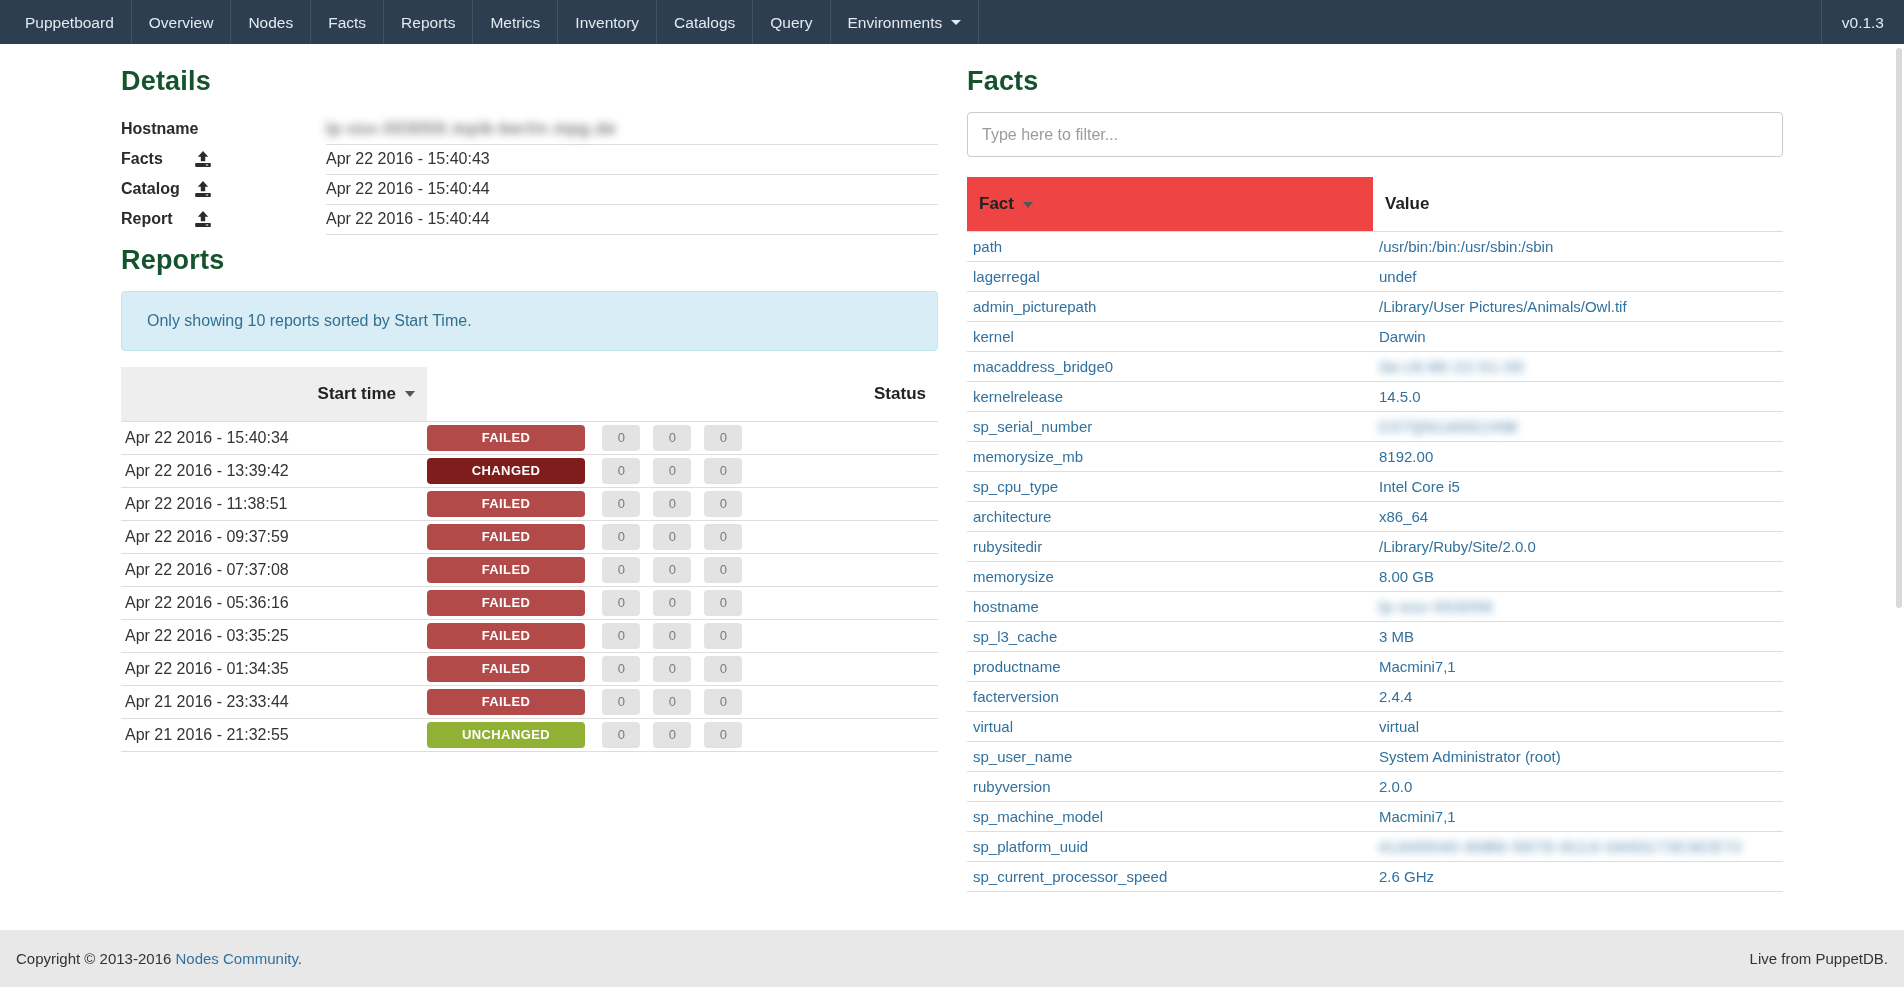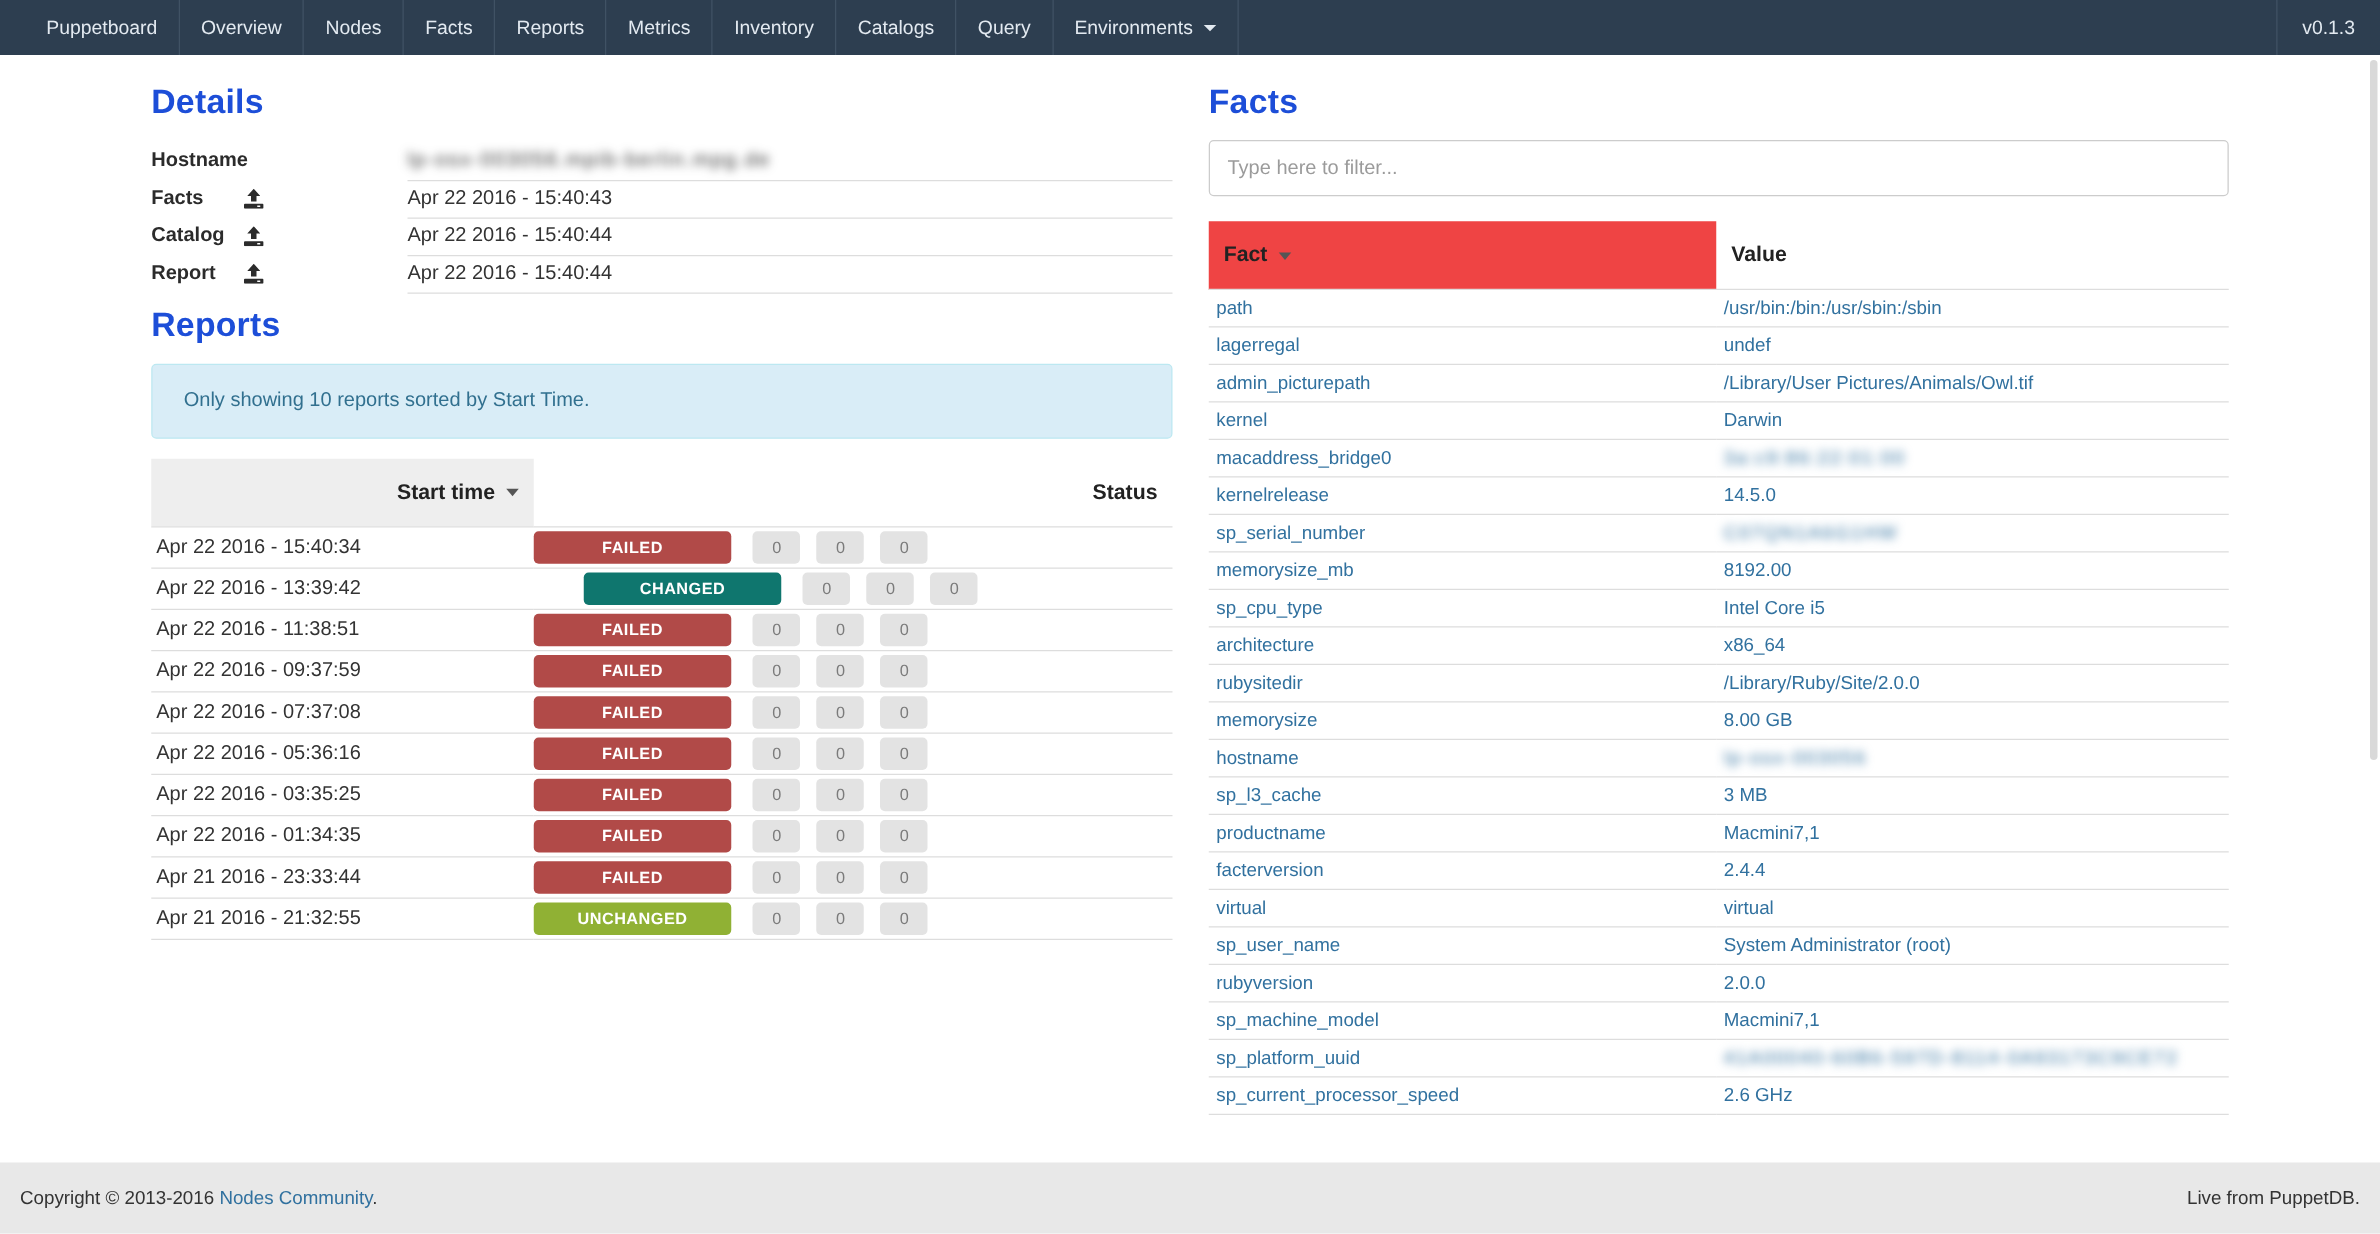--- a/index.html
+++ b/index.html
@@ -11,21 +11,21 @@
     position: relative;
     overflow: hidden;
   }
 
   
   .navbar {
     height: 44px;
     background: #2d3e50;
     display: flex;
     align-items: stretch;
-    padding-left: 20px;
+    padding-left: 8px;
     font-size: 15.5px;
     color: #e3eaf1;
   }
   .nav-item {
     line-height: 43px;
     padding: 0 17px;
     border-right: 1px solid #405264;
     white-space: nowrap;
     cursor: pointer;
     display: flex;
@@ -54,21 +54,21 @@
     margin: 0 auto;
     display: flex;
     gap: 29px;
     padding-top: 22px;
   }
   .col { width: 817px; }
   .col-right { width: 816px; }
   h2.section-heading {
     font-size: 27px;
     font-weight: bold;
-    color: #1d4ed8;
+    color: #14532d;
     letter-spacing: 0.2px;
   }
 
   
   .details-table { width: 100%; border-collapse: collapse; margin-top: 17px; }
   .details-table th {
     text-align: left;
     font-size: 16px;
     font-weight: bold;
     width: 205px;
@@ -336,21 +336,21 @@
   <tr>
     <td class="time">Apr 22 2016 - 15:40:34</td>
     <td class="status-cell">
       <span class="status-badge" style="background: rgb(177, 74, 72);">FAILED</span>
     <span class="count-badge">0</span><span class="count-badge">0</span><span class="count-badge">0</span></td>
   </tr>
 
   <tr>
     <td class="time">Apr 22 2016 - 13:39:42</td>
     <td class="status-cell">
-      <span class="status-badge" style="background: #0f766e; margin-left: 40px;">CHANGED</span>
+      <span class="status-badge" style="background: #7f1d1d;">CHANGED</span>
     <span class="count-badge">0</span><span class="count-badge">0</span><span class="count-badge">0</span></td>
   </tr>
 
   <tr>
     <td class="time">Apr 22 2016 - 11:38:51</td>
     <td class="status-cell">
       <span class="status-badge" style="background: rgb(177, 74, 72);">FAILED</span>
     <span class="count-badge">0</span><span class="count-badge">0</span><span class="count-badge">0</span></td>
   </tr>
 

